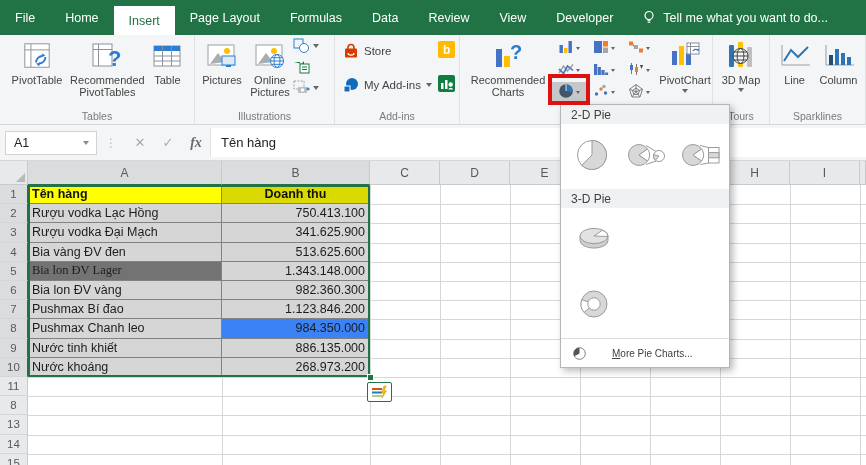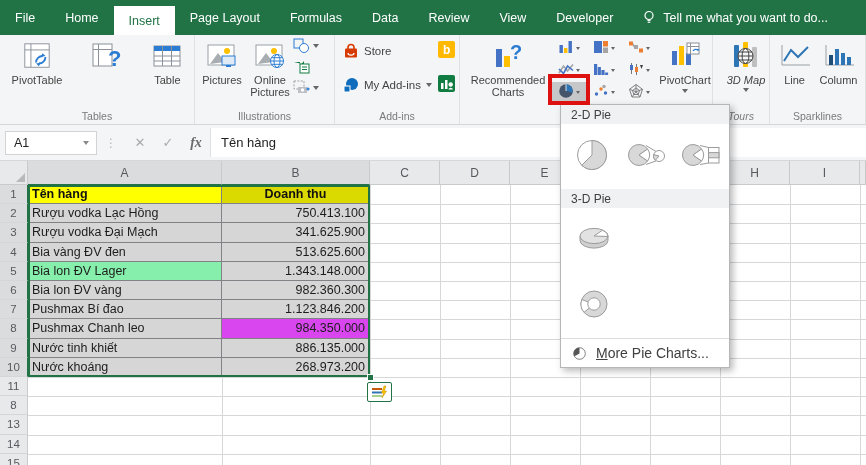--- a/index.html
+++ b/index.html
@@ -41,21 +41,21 @@
   
   #g-charts { width: 253px; }
   #rec-charts { position: absolute; left: 6px; top: 0; width: 84px; }
   #chartgrid { position: absolute; left: 92px; top: 3px; width: 108px; height: 68px; }
   .cg-btn { position: absolute; width: 34px; height: 21px; display: flex; align-items: center;
             justify-content: center; gap: 2px; cursor: pointer; }
   .cg-btn.pressed { background: #C6C7C8; }
   .cg-btn .caret { border-top-width: 3px; border-left-width: 2.5px; border-right-width: 2.5px; }
   #pivotchart-btn { position: absolute; left: 200px; top: 0; width: 50px; }
   
-  #g-tours { width: 57px; display: flex; justify-content: flex-end; font-style: italic; }
+  #g-tours { width: 57px; display: flex; justify-content: center; }
   #g-spark { width: 96px; display: flex; justify-content: center; gap: 8px; }
 
   
   #fbar { position: absolute; left: 0; top: 125px; width: 866px; height: 36px; background: #F4F5F6;
           border-bottom: 1px solid #D5D7D8; display: flex; align-items: center; }
   #namebox { width: 92px; height: 24px; margin-left: 5px; background: #fff; border: 1px solid #D2D3D4;
              display: flex; align-items: center; font-size: 12.5px; color: #222; padding-left: 8px; }
   #namebox .caret { margin-left: auto; margin-right: 7px; border-top-color: #8a8a8a; }
   #fbar-dots { color: #B9BABB; font-size: 12px; margin: 0 8px; letter-spacing: 1px; }
   .fbtn { color: #A9AAAB; font-size: 13px; width: 28px; text-align: center; cursor: pointer; }
@@ -97,21 +97,21 @@
   
   #piemenu { position: absolute; left: 560px; top: 104px; width: 170px; height: 264px; background: #fff;
              border: 1px solid #B5B6B7; box-shadow: 3px 3px 7px rgba(0,0,0,0.28); z-index: 50;
              display: flex; flex-direction: column; }
   .pm-header { height: 19px; background: #F0F1F2; display: flex; align-items: center; padding-left: 10px;
                font-size: 12px; font-weight: normal; color: #404040; flex: none; }
   .pm-row { display: flex; gap: 13px; padding: 6px 10px; flex: 1; align-items: center; }
   .pm-item { width: 46px; height: 44px; display: flex; align-items: center; justify-content: center;
              border: 1px solid transparent; cursor: pointer; }
   #pm-more { height: 29px; border-top: 1px solid #DCDDDE; display: flex; align-items: center;
-             gap: 9px; padding-left: 11px; font-size: 14px; color: #404040; cursor: pointer; flex: none; }
+             gap: 25px; padding-left: 11px; font-size: 10px; color: #404040; cursor: pointer; flex: none; }
   #pm-more u { text-decoration: underline; }
 </style>
 </head>
 <body>
 
 <div id="app">
 
   <div id="tabbar">
     <div id="tabs">
         <div class="tab">File</div>
@@ -153,20 +153,21 @@
       </div>
       <div class="bigbtn" style="width:82px">
         <span class="bicon">
           <svg width="32" height="30" viewBox="0 0 32 30">
               <rect x="2" y="3" width="19" height="22" fill="#fff" stroke="#8A9199"></rect>
               <line x1="2" y1="8.5" x2="21" y2="8.5" stroke="#8A9199"></line>
               <line x1="7.5" y1="3" x2="7.5" y2="25" stroke="#8A9199"></line>
               <text x="17" y="25" font-size="22" font-weight="bold" fill="#2B7CD3" font-family="Liberation Sans">?</text>
             </svg>
         </span>
+        <span>Recommended PivotTables</span>
       </div>
       <div class="bigbtn">
         <span class="bicon">
           <svg width="30" height="28" viewBox="0 0 30 28">
               <rect x="2" y="4" width="26" height="20" fill="#fff" stroke="#8A9199"></rect>
               <rect x="2" y="4" width="26" height="5" fill="#2B7CD3"></rect>
               <line x1="2" y1="14" x2="28" y2="14" stroke="#8A9199"></line>
               <line x1="2" y1="19" x2="28" y2="19" stroke="#8A9199"></line>
               <line x1="10.5" y1="4" x2="10.5" y2="24" stroke="#8A9199"></line>
               <line x1="19.5" y1="4" x2="19.5" y2="24" stroke="#8A9199"></line>
@@ -496,28 +497,28 @@
       </div>
     <div id="celllayer">
         <div class="cell hdr" style="left: 28px; top: 24px; width: 194px; height: 19.2px; background: rgb(255, 255, 0);">Tên hàng</div>
         <div class="cell hdr" style="left: 222px; top: 24px; width: 148px; height: 19.2px; background: rgb(218, 218, 0); justify-content: center;">Doanh thu</div>
         <div class="cell " style="left: 28px; top: 43.2px; width: 194px; height: 19.2px; background: rgb(214, 214, 214);">Rượu vodka Lạc Hồng</div>
         <div class="cell num" style="left: 222px; top: 43.2px; width: 148px; height: 19.2px; background: rgb(214, 214, 214);">750.413.100</div>
         <div class="cell " style="left: 28px; top: 62.4px; width: 194px; height: 19.2px; background: rgb(214, 214, 214);">Rượu vodka Đại Mạch</div>
         <div class="cell num" style="left: 222px; top: 62.4px; width: 148px; height: 19.2px; background: rgb(214, 214, 214);">341.625.900</div>
         <div class="cell " style="left: 28px; top: 81.6px; width: 194px; height: 19.2px; background: rgb(214, 214, 214);">Bia vàng ĐV đen</div>
         <div class="cell num" style="left: 222px; top: 81.6px; width: 148px; height: 19.2px; background: rgb(214, 214, 214);">513.625.600</div>
-        <div class="cell " style="left: 28px; top: 100.8px; width: 194px; height: 19.2px; background: #86efac;">Bia lon ĐV Lager</div>
+        <div class="cell " style="left: 28px; top: 100.8px; width: 194px; height: 19.2px; background: #737373; font-family: Liberation Serif, serif;">Bia lon ĐV Lager</div>
         <div class="cell num" style="left: 222px; top: 100.8px; width: 148px; height: 19.2px; background: rgb(214, 214, 214);">1.343.148.000</div>
         <div class="cell " style="left: 28px; top: 120px; width: 194px; height: 19.2px; background: rgb(214, 214, 214);">Bia lon ĐV vàng</div>
         <div class="cell num" style="left: 222px; top: 120px; width: 148px; height: 19.2px; background: rgb(214, 214, 214);">982.360.300</div>
         <div class="cell " style="left: 28px; top: 139.2px; width: 194px; height: 19.2px; background: rgb(214, 214, 214);">Pushmax Bí đao</div>
         <div class="cell num" style="left: 222px; top: 139.2px; width: 148px; height: 19.2px; background: rgb(214, 214, 214);">1.123.846.200</div>
         <div class="cell " style="left: 28px; top: 158.4px; width: 194px; height: 19.2px; background: rgb(214, 214, 214);">Pushmax Chanh leo</div>
-        <div class="cell num" style="left: 222px; top: 158.4px; width: 148px; height: 19.2px; background: #d946ef;">984.350.000</div>
+        <div class="cell num" style="left: 222px; top: 158.4px; width: 148px; height: 19.2px; background: #3b82f6;">984.350.000</div>
         <div class="cell " style="left: 28px; top: 177.6px; width: 194px; height: 19.2px; background: rgb(214, 214, 214);">Nước tinh khiết</div>
         <div class="cell num" style="left: 222px; top: 177.6px; width: 148px; height: 19.2px; background: rgb(214, 214, 214);">886.135.000</div>
         <div class="cell " style="left: 28px; top: 196.8px; width: 194px; height: 19.2px; background: rgb(214, 214, 214);">Nước khoáng</div>
         <div class="cell num" style="left: 222px; top: 196.8px; width: 148px; height: 19.2px; background: rgb(214, 214, 214);">268.973.200</div>
       </div>
     <div id="selbox" style="left: 28px; top: 24px; width: 342px; height: 192px;"></div>
     <div id="fillhandle" style="left: 366.5px; top: 212.5px;"></div>
   </div>
 
   <div id="qa-btn">

